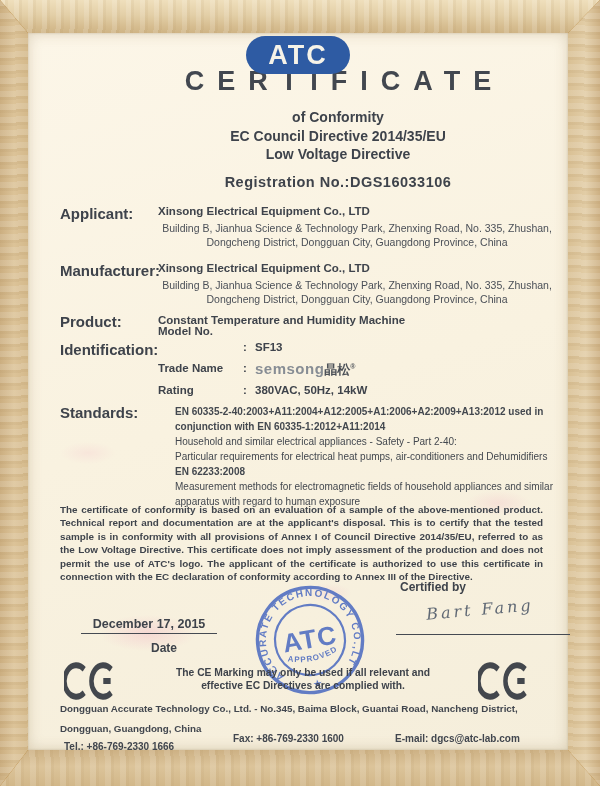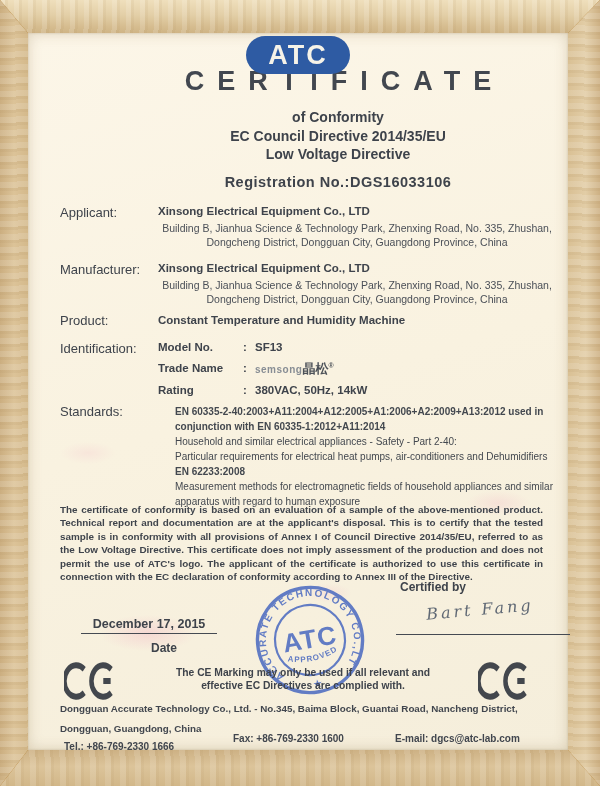--- a/index.html
+++ b/index.html
@@ -36,28 +36,28 @@
     box-shadow:inset 0 0 14px rgba(140,110,70,.28), inset 0 0 2px rgba(120,90,50,.30);}
   .pill{position:absolute;left:50%;transform:translateX(-50%);top:3px;width:104px;height:38px;
     background:#2e5ba3;border-radius:19px;display:flex;align-items:center;justify-content:center;
     color:#f6f3e8;font-weight:bold;font-size:27px;letter-spacing:2px;z-index:2;}
   .center{position:absolute;left:0;width:100%;text-align:center;font-weight:bold;color:#3e434b;margin-left:40px;}
   .title{top:33px;font-size:27px;letter-spacing:13px;text-indent:13px;color:#42474f;z-index:1;}
   .subtitle{top:76px;font-size:14px;}
   .dir1{top:95px;font-size:14px;}
   .dir2{top:113px;font-size:14px;}
   .reg{top:141px;font-size:14.5px;letter-spacing:.5px;}
-  .lbl{position:absolute;left:32px;font-size:13px;font-weight:normal;}
+  .lbl{position:absolute;left:32px;font-size:15px;font-weight:bold;}
   .val{position:absolute;left:130px;font-size:11.5px;text-align:center;}
   .bold{font-weight:bold;}
   .addr{font-size:10.5px;line-height:13.5px;width:398px;color:#4a4f57;font-weight:normal;}
   .id-name{position:absolute;left:130px;font-weight:bold;font-size:11.5px;}
   .id-colon{position:absolute;left:215px;font-weight:bold;font-size:11.5px;}
   .id-val{position:absolute;left:227px;font-weight:bold;font-size:11.5px;}
-  .brand{color:#878d94;font-weight:bold;font-size:10px;letter-spacing:.5px;}
+  .brand{color:#878d94;font-weight:bold;font-size:15px;letter-spacing:.5px;}
   .cjk{color:#4c5158;font-weight:bold;font-size:13px;}
   .regmark{font-size:7px;color:#4c5158;}
   .std{position:absolute;left:147px;width:414px;font-size:10px;line-height:15px;color:#43484f;}
   .para{position:absolute;left:32px;top:470px;width:483px;font-size:9.9px;font-weight:bold;
     line-height:13.4px;text-align:justify;color:#3f444c;}
   .certby{position:absolute;left:372px;top:547px;width:150px;text-align:left;font-weight:bold;font-size:12px;}
   .sig{position:absolute;left:398px;top:567px;font-family:"DejaVu Serif",serif;font-style:italic;
     font-size:16px;color:#5f6874;transform:rotate(-5deg);letter-spacing:3px;}
   .sigline{position:absolute;left:368px;top:601px;width:174px;height:0;border-top:1.4px solid #454a52;}
   .dateval{position:absolute;left:53px;top:584px;width:136px;text-align:center;font-weight:bold;
@@ -100,21 +100,21 @@
 
     <div class="lbl" style="top:229px">Manufacturer:</div>
     <div class="val bold" style="top:229px">Xinsong Electrical Equipment Co., LTD</div>
     <div class="val addr" style="top:246px">Building B, Jianhua Science &amp; Technology Park, Zhenxing Road, No. 335, Zhushan, Dongcheng District, Dongguan City, Guangdong Province, China</div>
 
     <div class="lbl" style="top:280px">Product:</div>
     <div class="val bold" style="top:281px">Constant Temperature and Humidity Machine</div>
 
     <div class="lbl" style="top:308px">Identification:</div>
 
-    <div class="id-name" style="top:308px">Model No.</div>
+    <div class="id-name" style="top:292px">Model No.</div>
     <div class="id-colon" style="top:308px">:</div>
     <div class="id-val" style="top:308px">SF13</div>
 
     <div class="id-name" style="top:329px">Trade Name</div>
     <div class="id-colon" style="top:329px">:</div>
     <div class="id-val" style="top:327px">
       <span class="brand">semsong</span><span class="cjk">晶松</span><sup class="regmark">®</sup>
     </div>
 
     <div class="id-name" style="top:351px">Rating</div>

